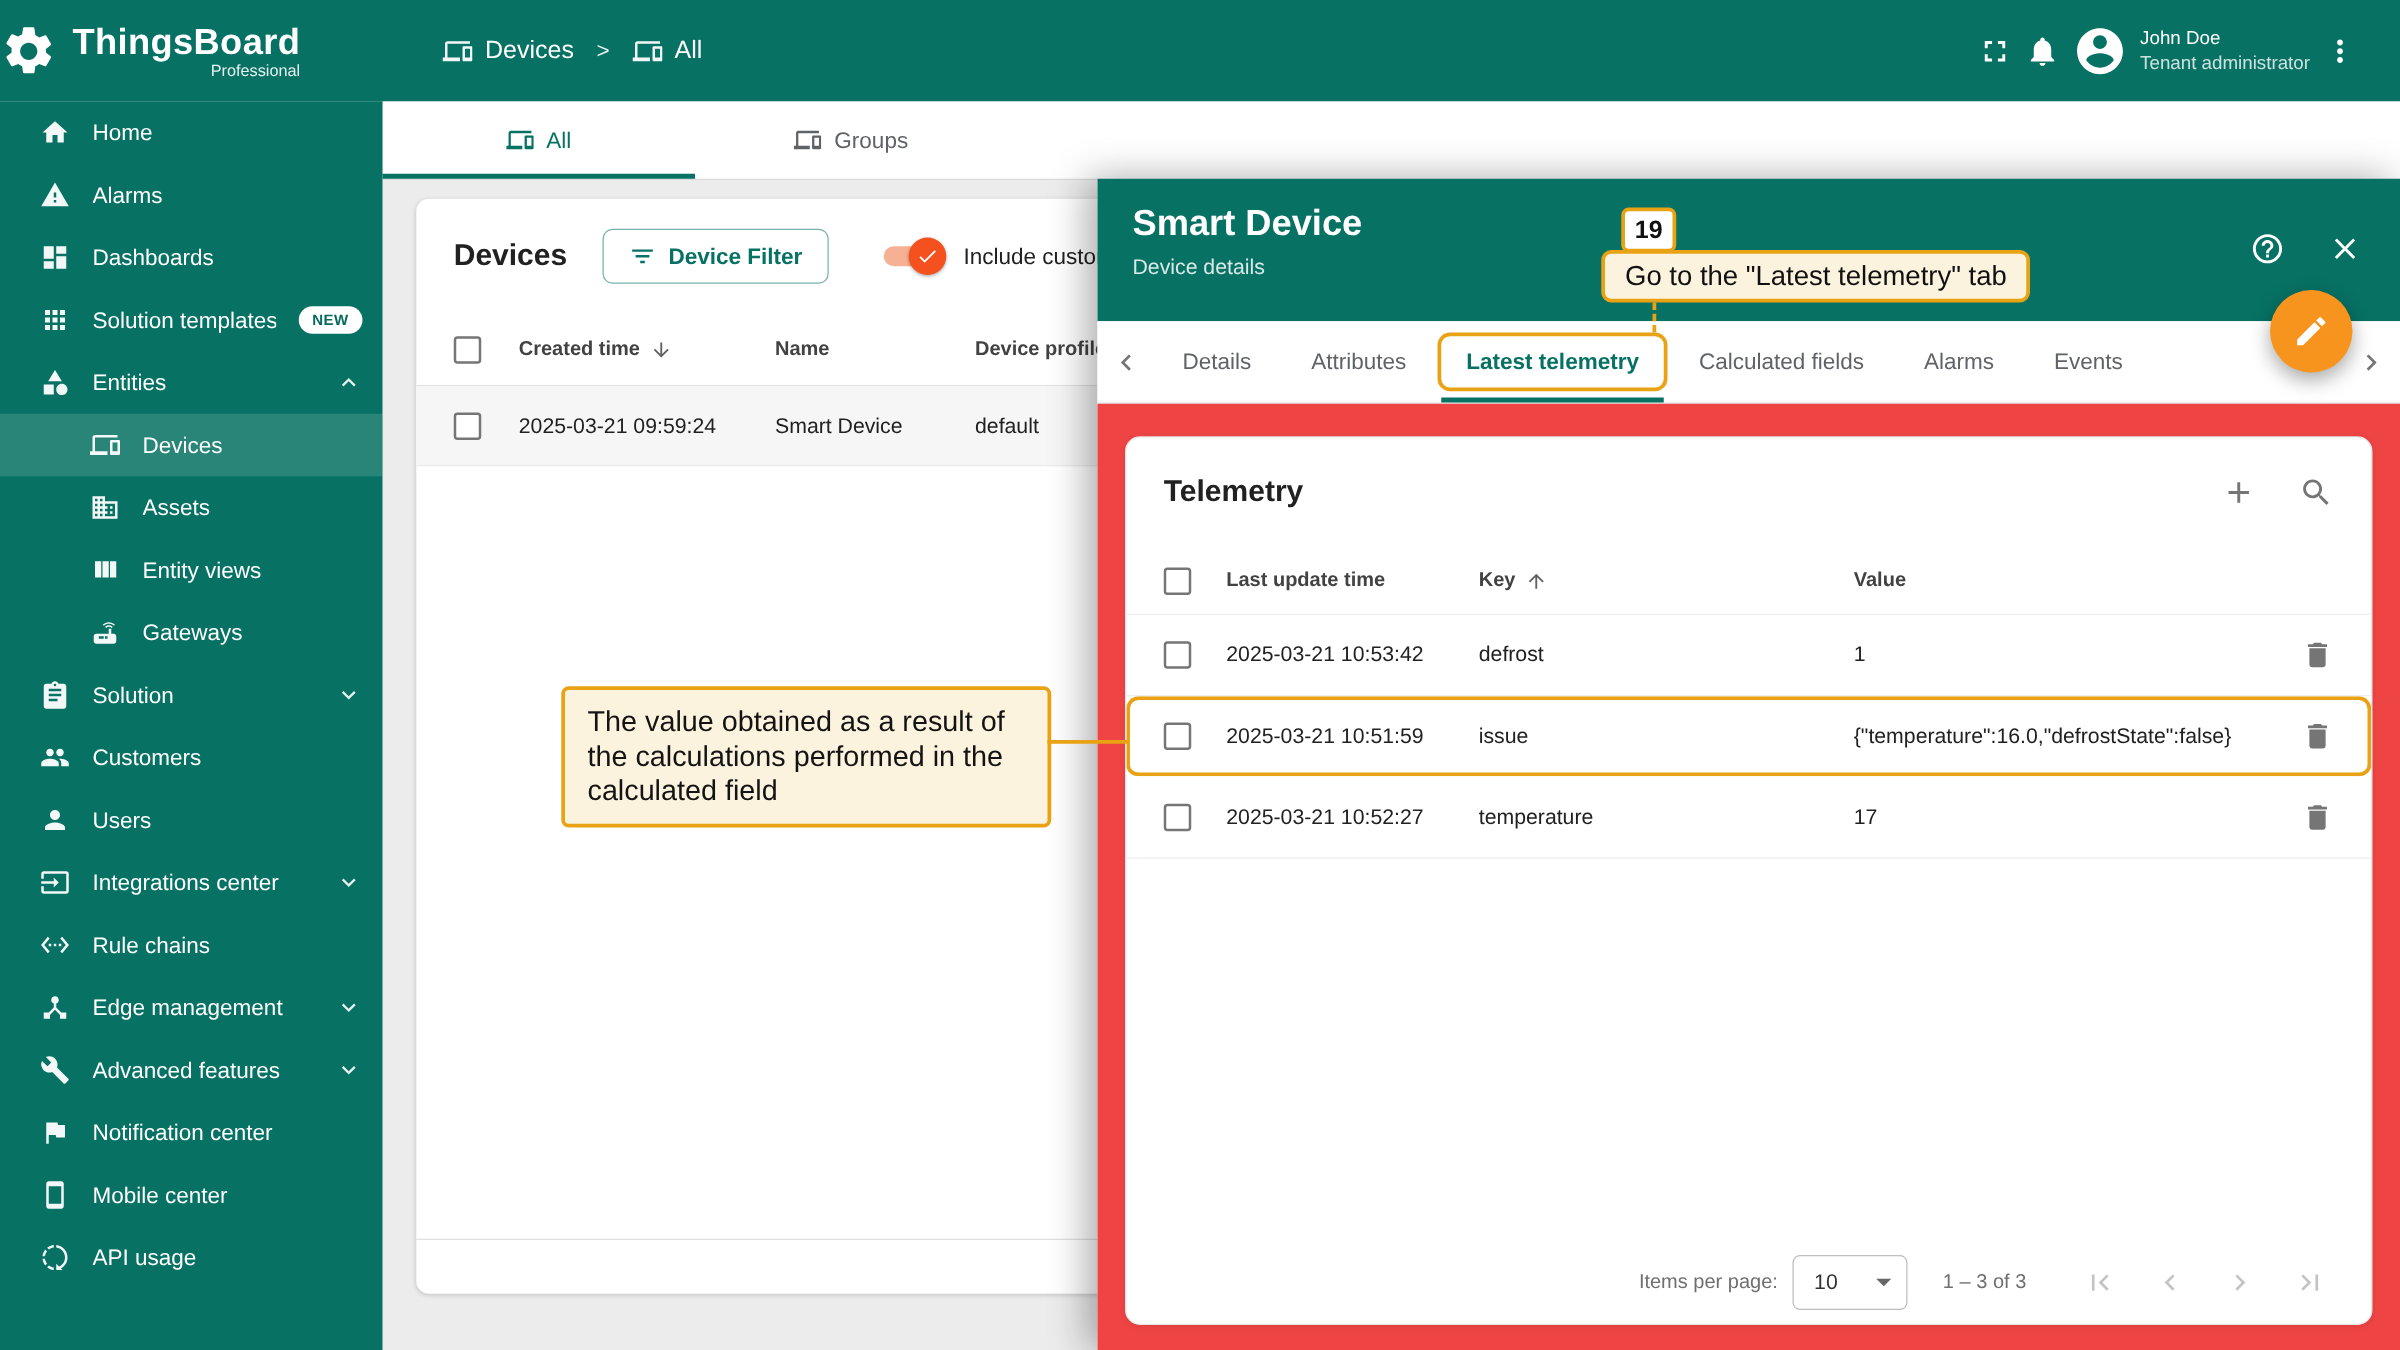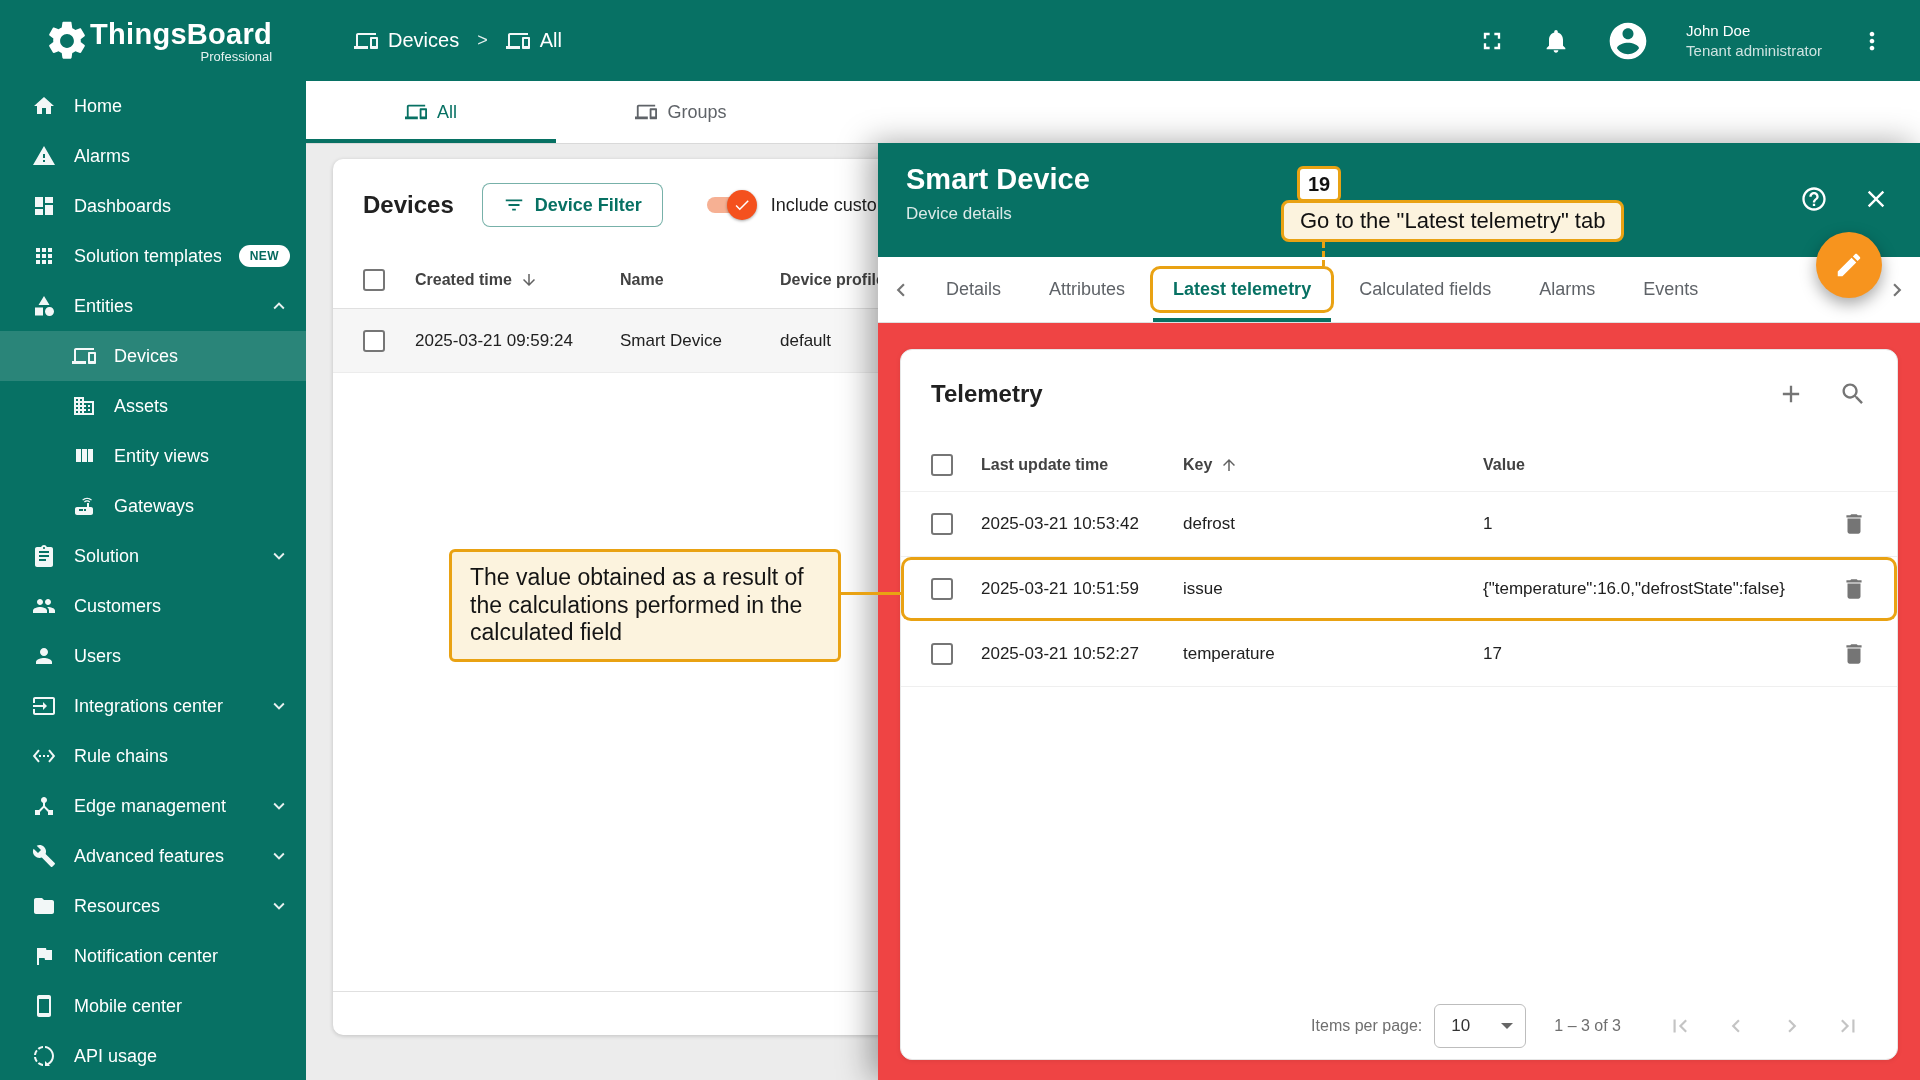--- a/index.html
+++ b/index.html
@@ -13,30 +13,30 @@
     --ink2:#5f6368;
     --line:#e0e0e0;
   }
   *{box-sizing:border-box;margin:0;padding:0;}
   html,body{width:1920px;height:1080px;}
   body{font-family:"Liberation Sans",sans-serif;background:#ececec;overflow:hidden;position:relative;color:var(--ink);}
   .icon-svg{display:block;width:100%;height:100%;}
 
   
   .topbar{position:absolute;top:0;left:0;right:0;height:81px;background:var(--green);display:flex;align-items:center;color:#fff;z-index:20;}
-  .logo{width:306px;display:flex;align-items:center;padding-left:44px;flex:none;cursor:pointer;}
+  .logo{width:306px;display:flex;align-items:center;gap:12px;flex:none;cursor:pointer;}
   .logo-gear{width:46px;height:46px;color:#fff;}
   .logo-text{display:flex;flex-direction:column;}
   .logo-title{font-size:29px;font-weight:600;letter-spacing:.3px;}
   .logo-sub{font-size:13px;opacity:.9;align-self:flex-end;margin-top:-2px;}
   .breadcrumb{display:flex;align-items:center;margin-left:48px;font-size:20px;}
   .crumb{display:flex;align-items:center;gap:10px;cursor:pointer;}
   .crumb-icon{width:24px;height:24px;opacity:.95;}
   .crumb-sep{margin:0 18px;font-size:18px;opacity:.9;}
-  .topbar-right{margin-left:auto;display:flex;align-items:center;gap:36px;padding-right:34px;}
+  .topbar-right{margin-left:auto;display:flex;align-items:center;gap:10px;padding-right:34px;}
   .tb-icon{width:28px;height:28px;color:#fff;cursor:pointer;}
   .avatar{width:44px;height:44px;color:#fff;cursor:pointer;}
   .user-info{display:flex;flex-direction:column;line-height:1.3;}
   .user-name{font-size:15px;}
   .user-role{font-size:15px;opacity:.8;}
 
   
   .sidebar{position:absolute;top:81px;left:0;bottom:0;width:306px;background:var(--green);color:#fff;z-index:15;overflow:hidden;}
   .nav-item{height:50px;display:flex;align-items:center;gap:18px;padding:0 16px 0 32px;font-size:18px;font-weight:500;cursor:pointer;}
   .nav-icon{width:24px;height:24px;flex:none;opacity:.95;}
@@ -342,33 +342,20 @@
     <span class="nav-label">Advanced features</span>
     <span class="nav-chevron">
         <svg class="icon-svg" viewBox="0 0 24 24" fill="currentColor">
           <path d="M7.41 8.59 12 13.17l4.59-4.58L18 10l-6 6-6-6 1.41-1.41z"></path>
         </svg>
       </span>
   </div>
   <div class="nav-item">
     <span class="nav-icon">
         <svg class="icon-svg" viewBox="0 0 24 24" fill="currentColor">
-          <path d="M10 4H4c-1.1 0-1.99.9-1.99 2L2 18c0 1.1.9 2 2 2h16c1.1 0 2-.9 2-2V8c0-1.1-.9-2-2-2h-8l-2-2z"></path>
-        </svg>
-      </span>
-    <span class="nav-label">Resources</span>
-    <span class="nav-chevron">
-        <svg class="icon-svg" viewBox="0 0 24 24" fill="currentColor">
-          <path d="M7.41 8.59 12 13.17l4.59-4.58L18 10l-6 6-6-6 1.41-1.41z"></path>
-        </svg>
-      </span>
-  </div>
-  <div class="nav-item">
-    <span class="nav-icon">
-        <svg class="icon-svg" viewBox="0 0 24 24" fill="currentColor">
           <path d="M14.4 6 14 4H5v17h2v-7h5.6l.4 2h7V6z"></path>
         </svg>
       </span>
     <span class="nav-label">Notification center</span>
   </div>
   <div class="nav-item">
     <span class="nav-icon">
         <svg class="icon-svg" viewBox="0 0 24 24" fill="currentColor">
           <path d="M17 1.01 7 1c-1.1 0-2 .9-2 2v18c0 1.1.9 2 2 2h10c1.1 0 2-.9 2-2V3c0-1.1-.9-1.99-2-1.99zM17 19H7V5h10v14z"></path>
         </svg>

